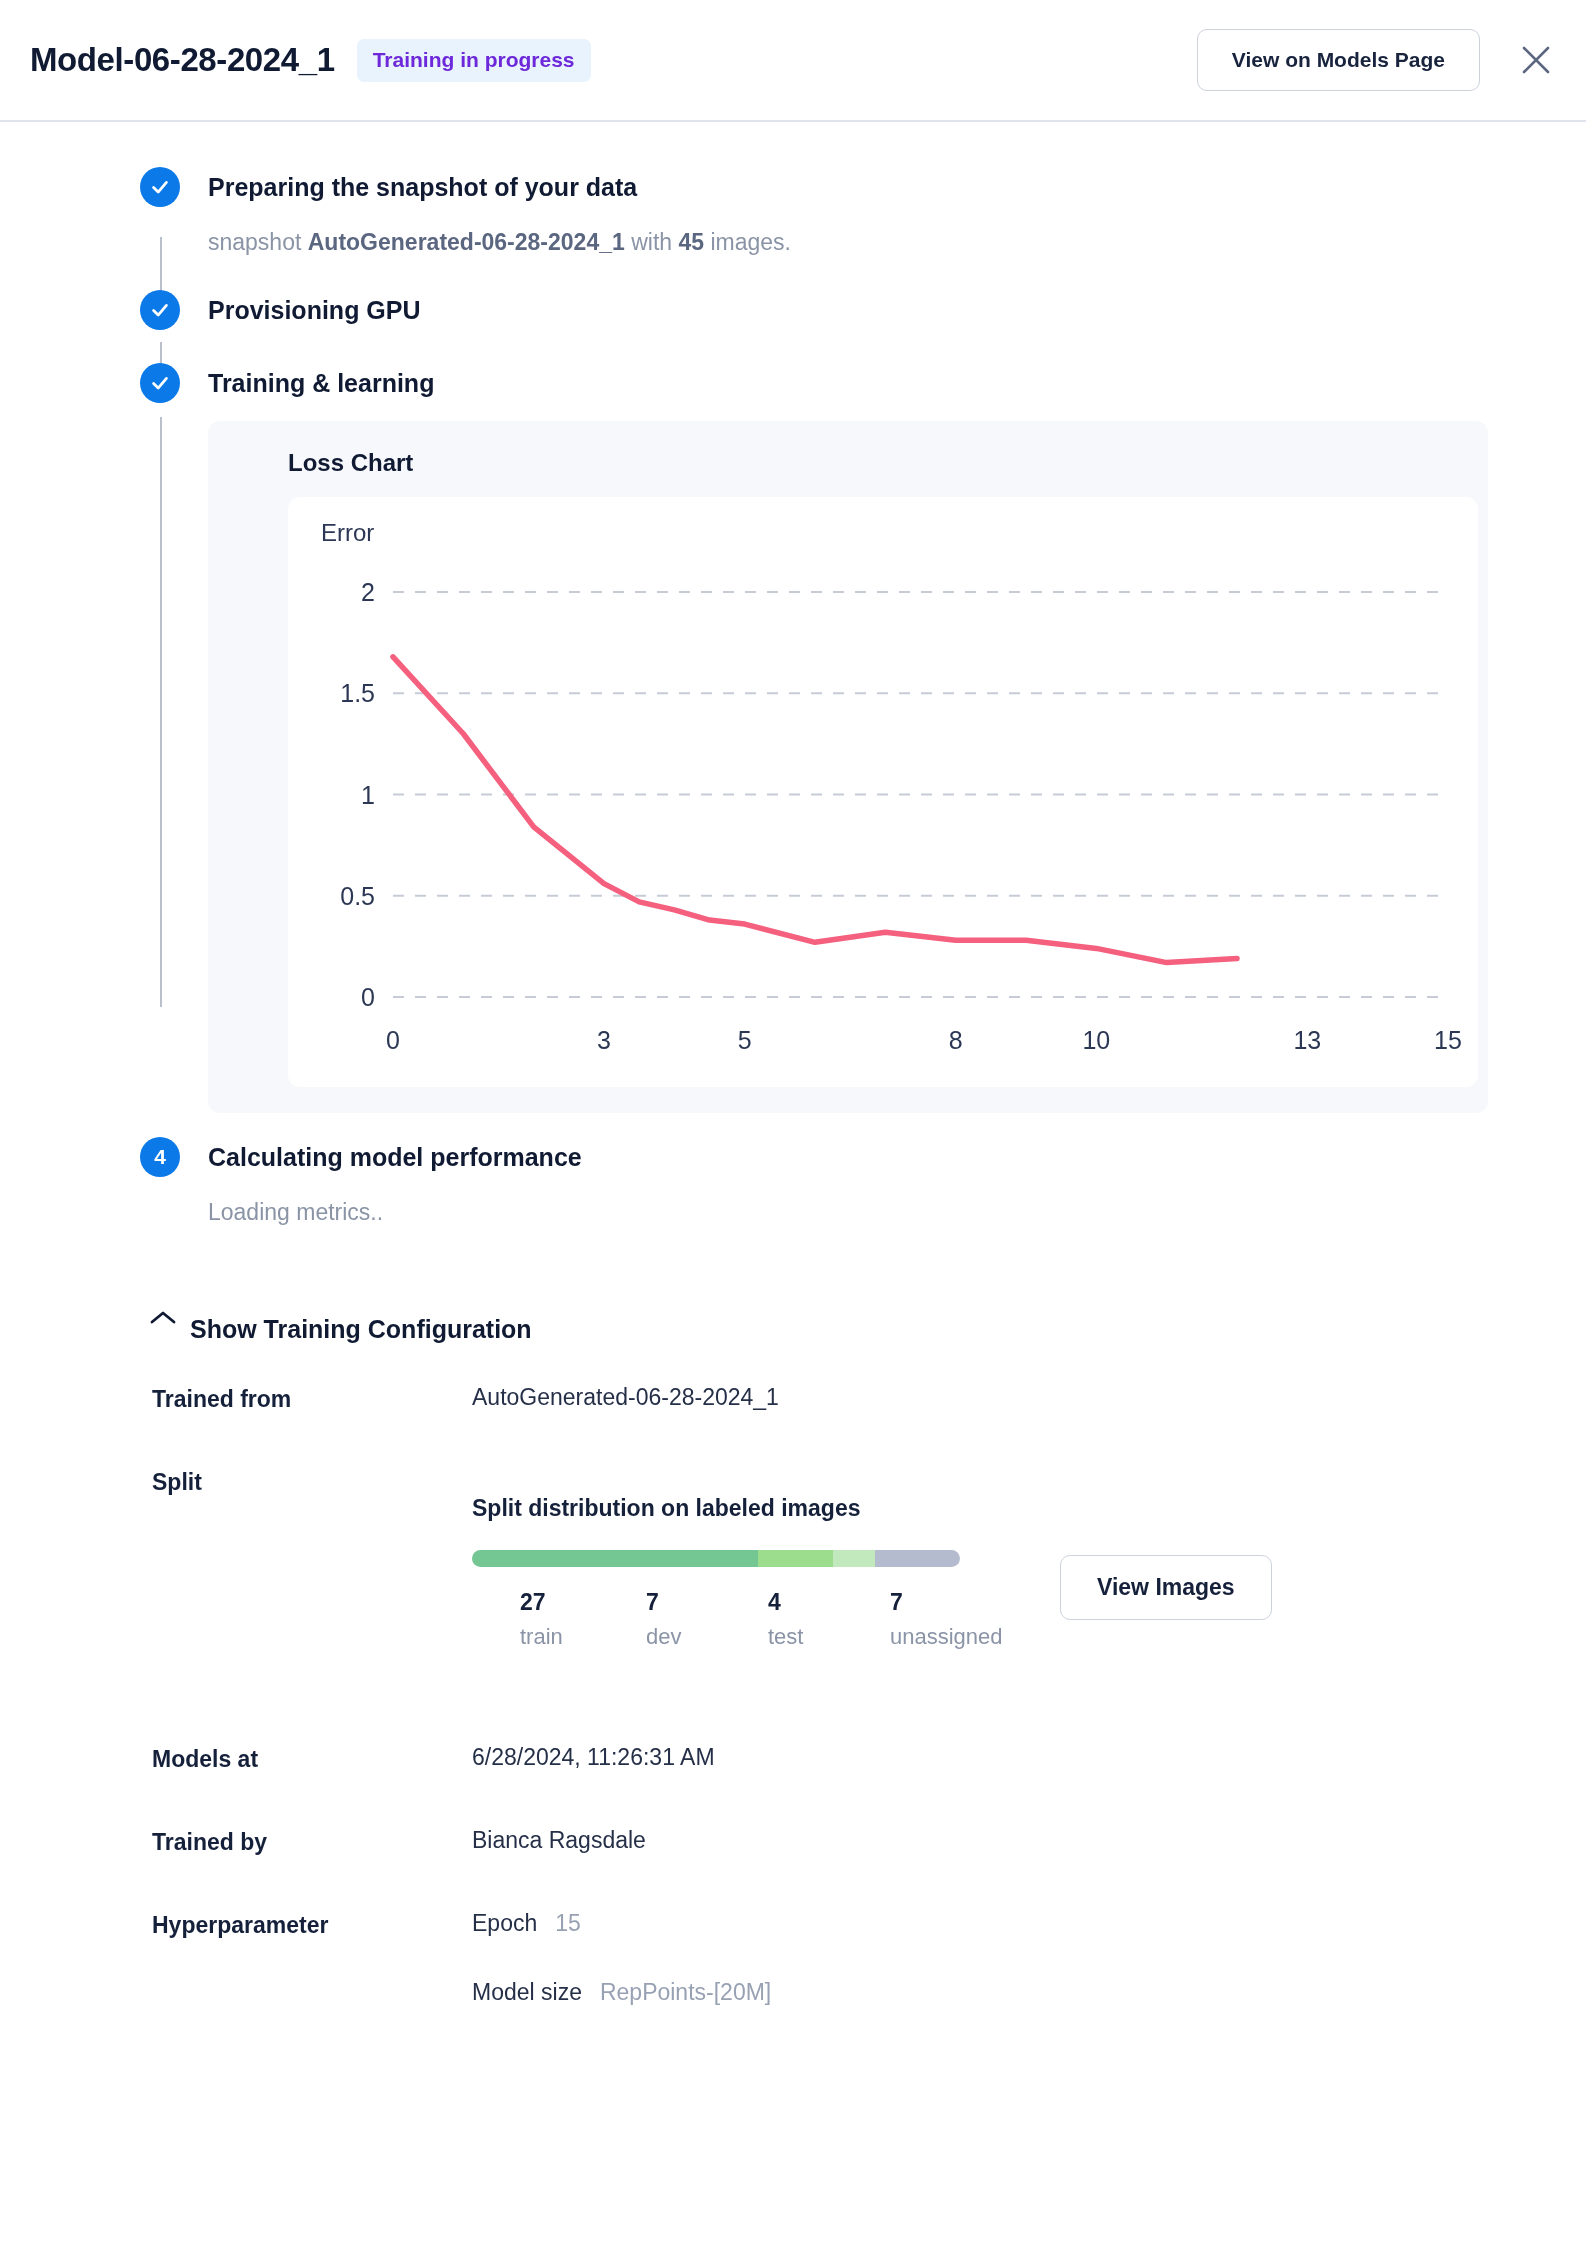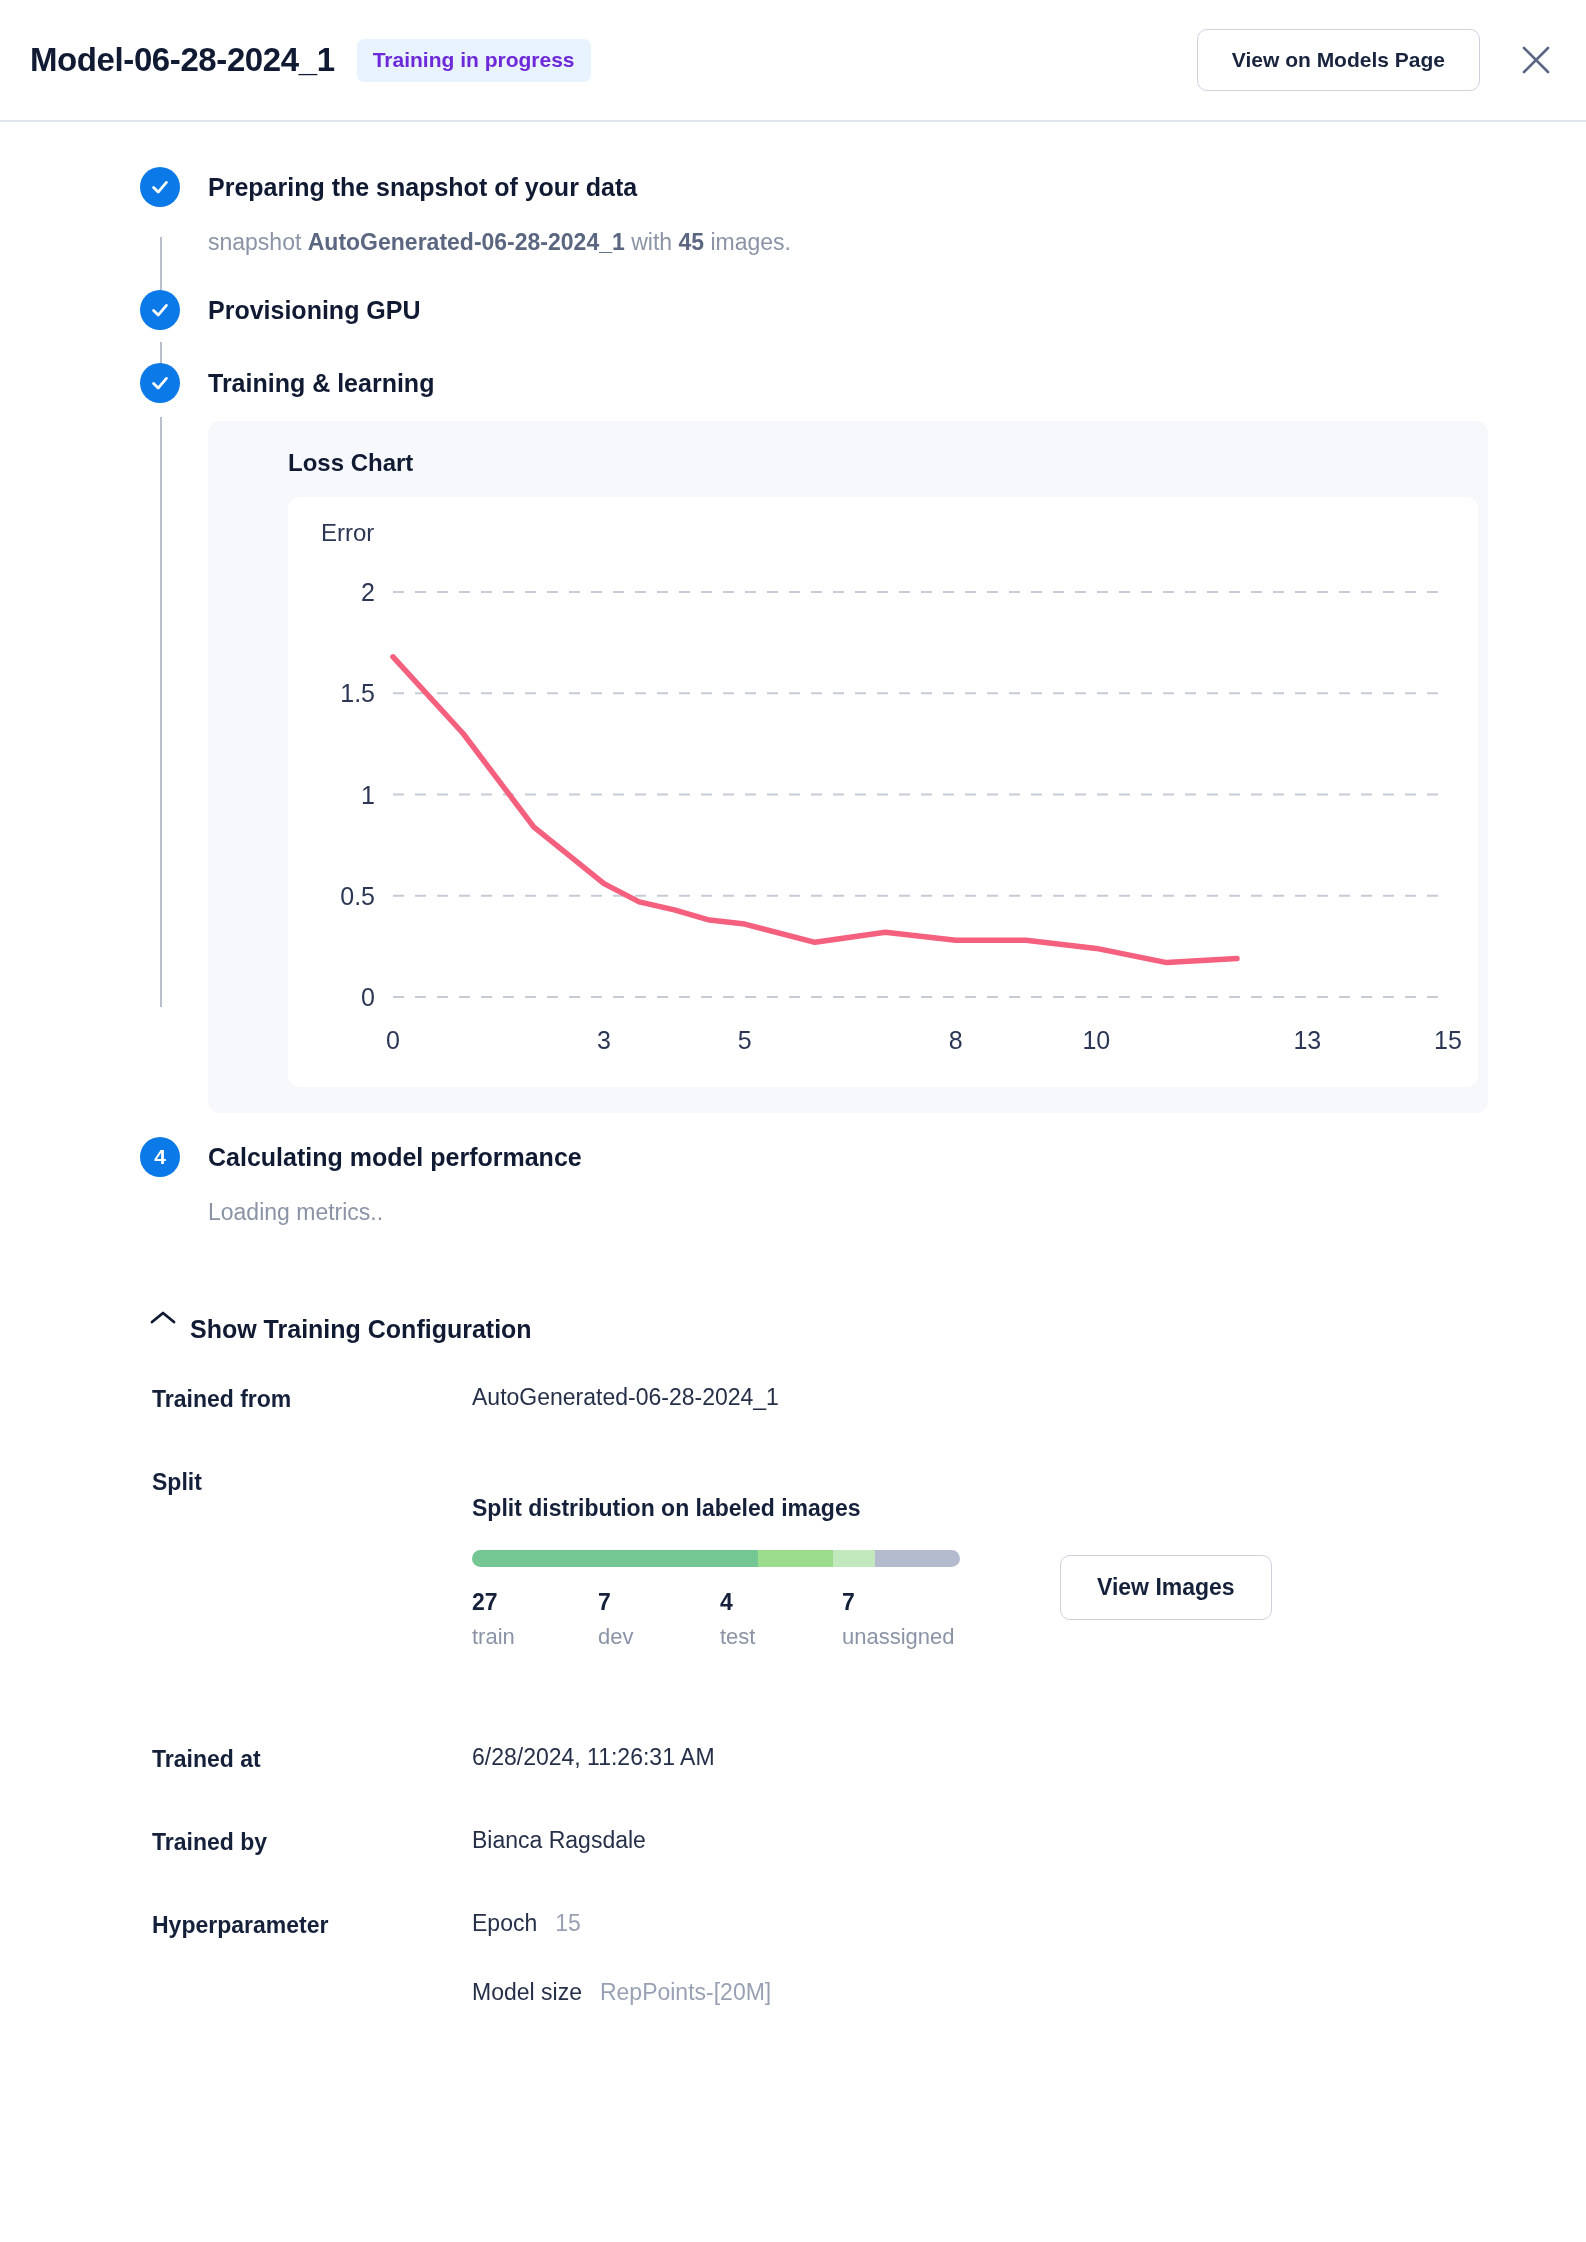--- a/index.html
+++ b/index.html
@@ -167,21 +167,21 @@
   }
   .split-bar {
     display: flex;
     width: 488px; height: 17px;
     border-radius: 9px; overflow: hidden;
   }
   .split-legend { display: flex; margin-top: 22px; width: 488px; }
   .legend-item { flex: 0 0 auto; }
   .legend-count { font-size: 23px; font-weight: 700; color: #15203a; }
   .legend-name { font-size: 22px; color: #8a94a6; margin-top: 8px; }
-  .li-0 { width: 126px; }
+  .li-0 { width: 126px; margin-left: 48px; }
   .li-1 { width: 122px; }
   .li-2 { width: 122px; }
   .li-3 { width: auto; }
   .view-images-btn {
     margin-left: 100px;
     margin-top: 58px;
     border: 1.5px solid #cdd2dd;
     background: #fff;
     color: #15203a;
     font-size: 23px; font-weight: 700;
@@ -322,21 +322,21 @@
                 <div class="legend-count">7</div>
                 <div class="legend-name">unassigned</div>
               </div>
             </div>
         </div>
         <button class="view-images-btn">View Images</button>
       </div>
     </div>
 
     <div class="config-row r-at">
-      <div class="config-label">Trained at</div>
+      <div class="config-label">Models at</div>
       <div class="config-value">6/28/2024, 11:26:31 AM</div>
     </div>
 
     <div class="config-row r-by">
       <div class="config-label">Trained by</div>
       <div class="config-value">Bianca Ragsdale</div>
     </div>
 
     <div class="config-row r-hp">
       <div class="config-label">Hyperparameter</div>

